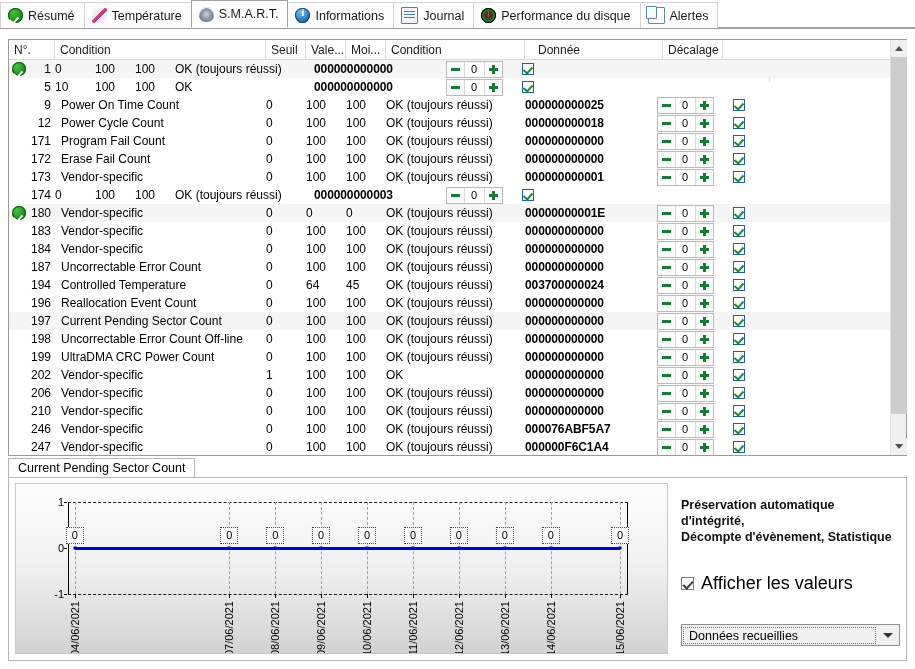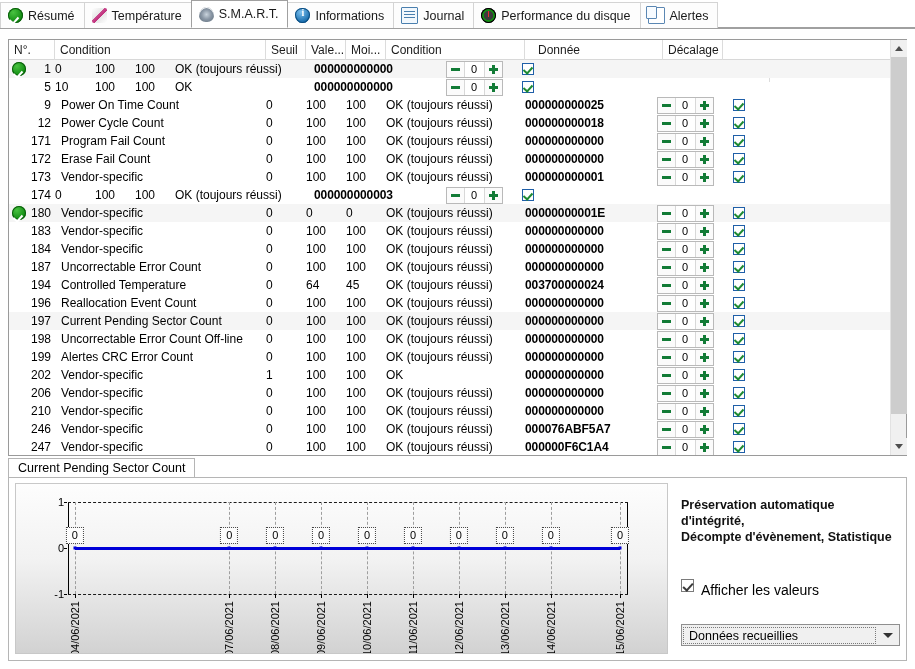--- a/index.html
+++ b/index.html
@@ -133,21 +133,21 @@
     position:absolute;top:0;font-size:11px;color:#000;white-space:nowrap;
     transform-origin:left top;transform:rotate(-90deg) translate(-100%,-50%);
   }
   .xtick{position:absolute;width:1px;height:4px;background:#000;}
 
   .sidepanel{position:absolute;left:672px;top:5px;width:220px;height:171px;}
   .sidetitle{font-size:12.5px;font-weight:bold;line-height:16px;margin-top:14px;color:#111;}
   .chkrow{display:flex;align-items:center;gap:7px;margin-top:28px;}
   .chkbig{width:13px;height:13px;border:1px solid #7a7a7a;background:#fff;position:relative;box-sizing:border-box;}
   .chkbig.on:after{content:"";position:absolute;left:3px;top:1px;width:4px;height:8px;border:solid #3a3a3a;border-width:0 2px 2px 0;transform:rotate(42deg);}
-  .chklab{font-size:14px;margin-top:9px;}
+  .chklab{font-size:18px;}
   .combo{
     position:absolute;left:0;bottom:8px;width:219px;height:22px;
     border:1px solid #8f8f8f;background:#f0f0f0;box-sizing:border-box;
     display:flex;align-items:center;
   }
   .combotxt{flex:1;font-size:12.5px;padding-left:5px;border:1px dotted #7a7a7a;margin:1px;height:17px;line-height:17px;box-sizing:border-box;}
   .combobtn{width:22px;height:100%;display:flex;align-items:center;justify-content:center;}
   .chev{width:0;height:0;border-left:5px solid transparent;border-right:5px solid transparent;border-top:5px solid #333;}
 </style>
 </head>
@@ -516,21 +516,21 @@
             <span class="spbtn plus"></span>
           </span>
         </div>
         <div class="cell c-act">
           <span class="cbx on"></span>
         </div>
       </div>
       <div class="row">
         <div class="cell c-flag"></div>
         <div class="cell c-no">199</div>
-        <div class="cell c-attr">Alertes CRC Error Count</div>
+        <div class="cell c-attr">UltraDMA CRC Power Count</div>
         <div class="cell c-seuil">0</div>
         <div class="cell c-val">100</div>
         <div class="cell c-moi">100</div>
         <div class="cell c-cond">OK (toujours réussi)</div>
         <div class="cell c-data">000000000000</div>
         <div class="cell c-dec">
           <span class="spin">
             <span class="spbtn minus"></span>
             <span class="spval">0</span>
             <span class="spbtn plus"></span>

